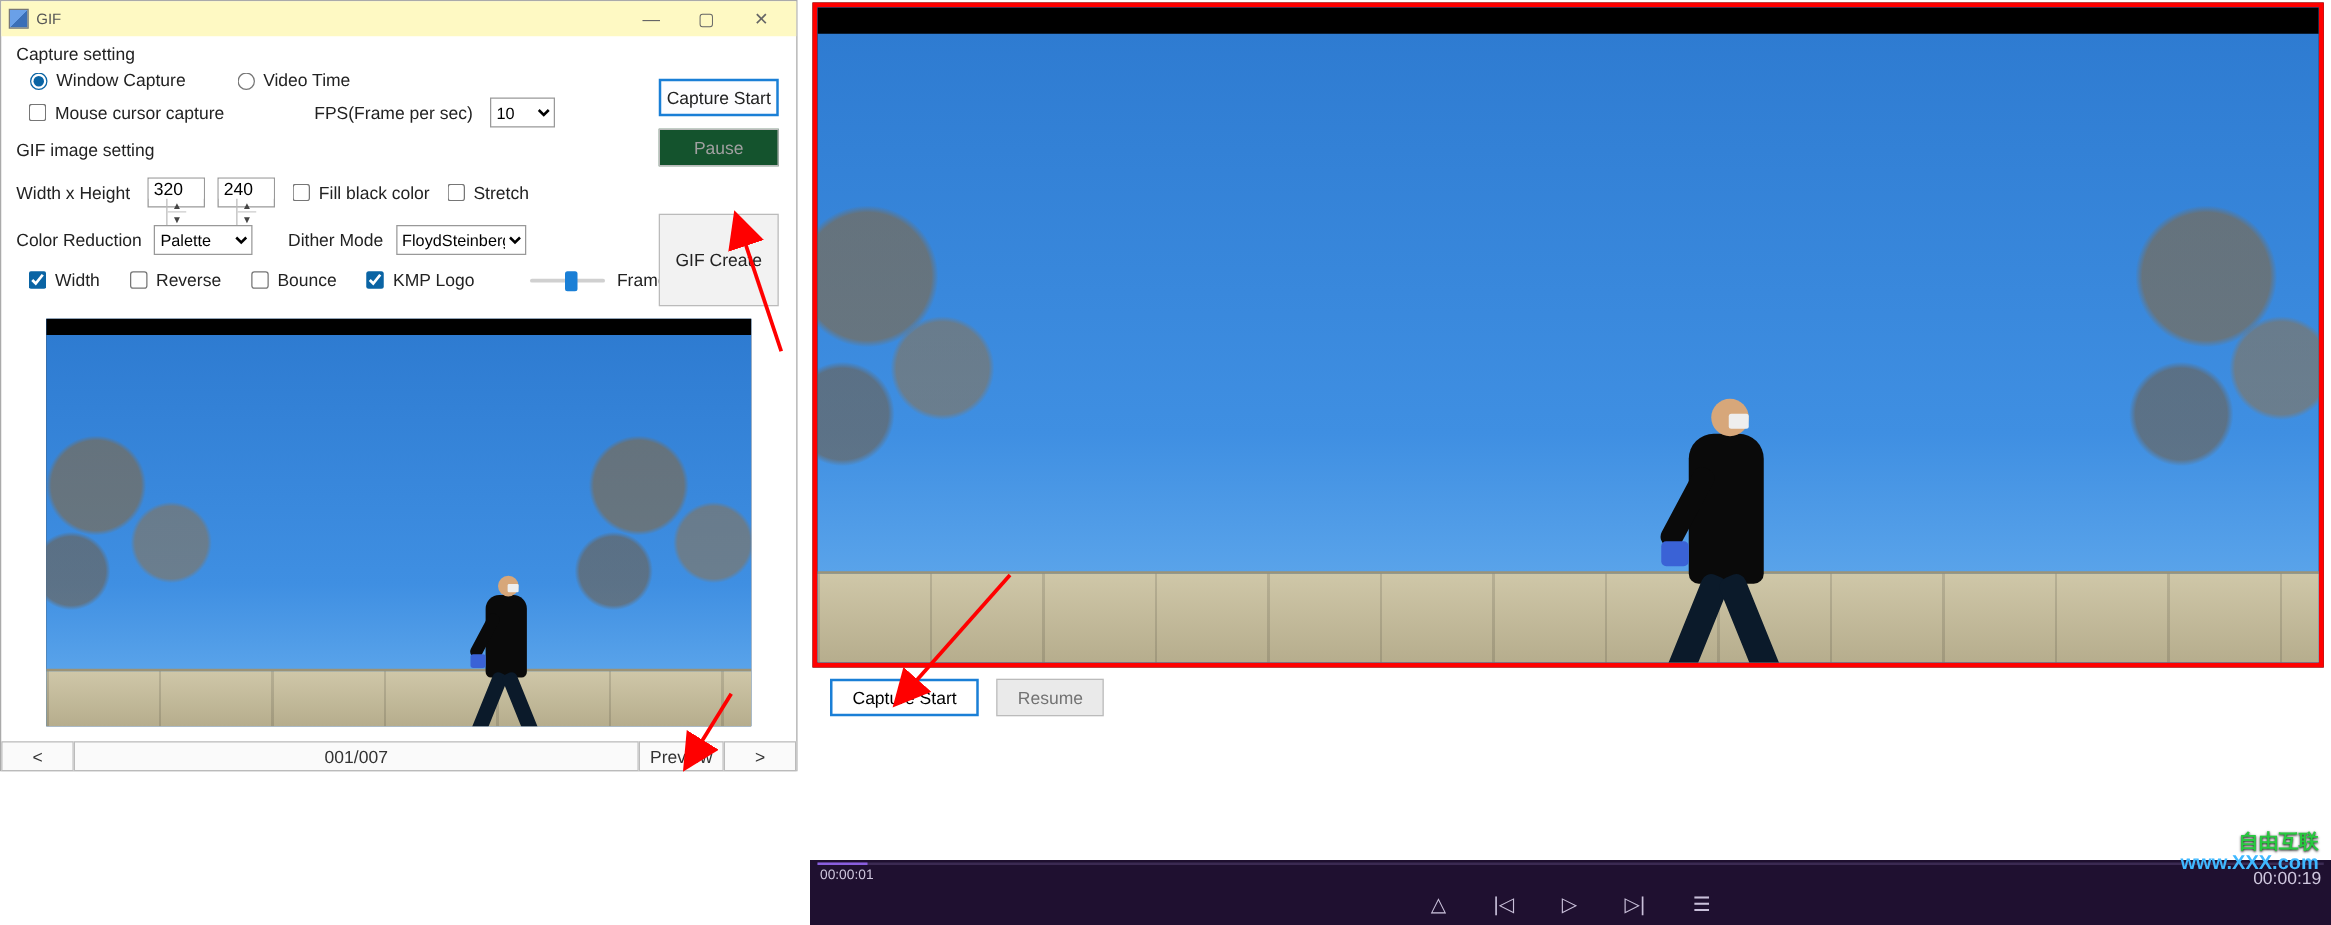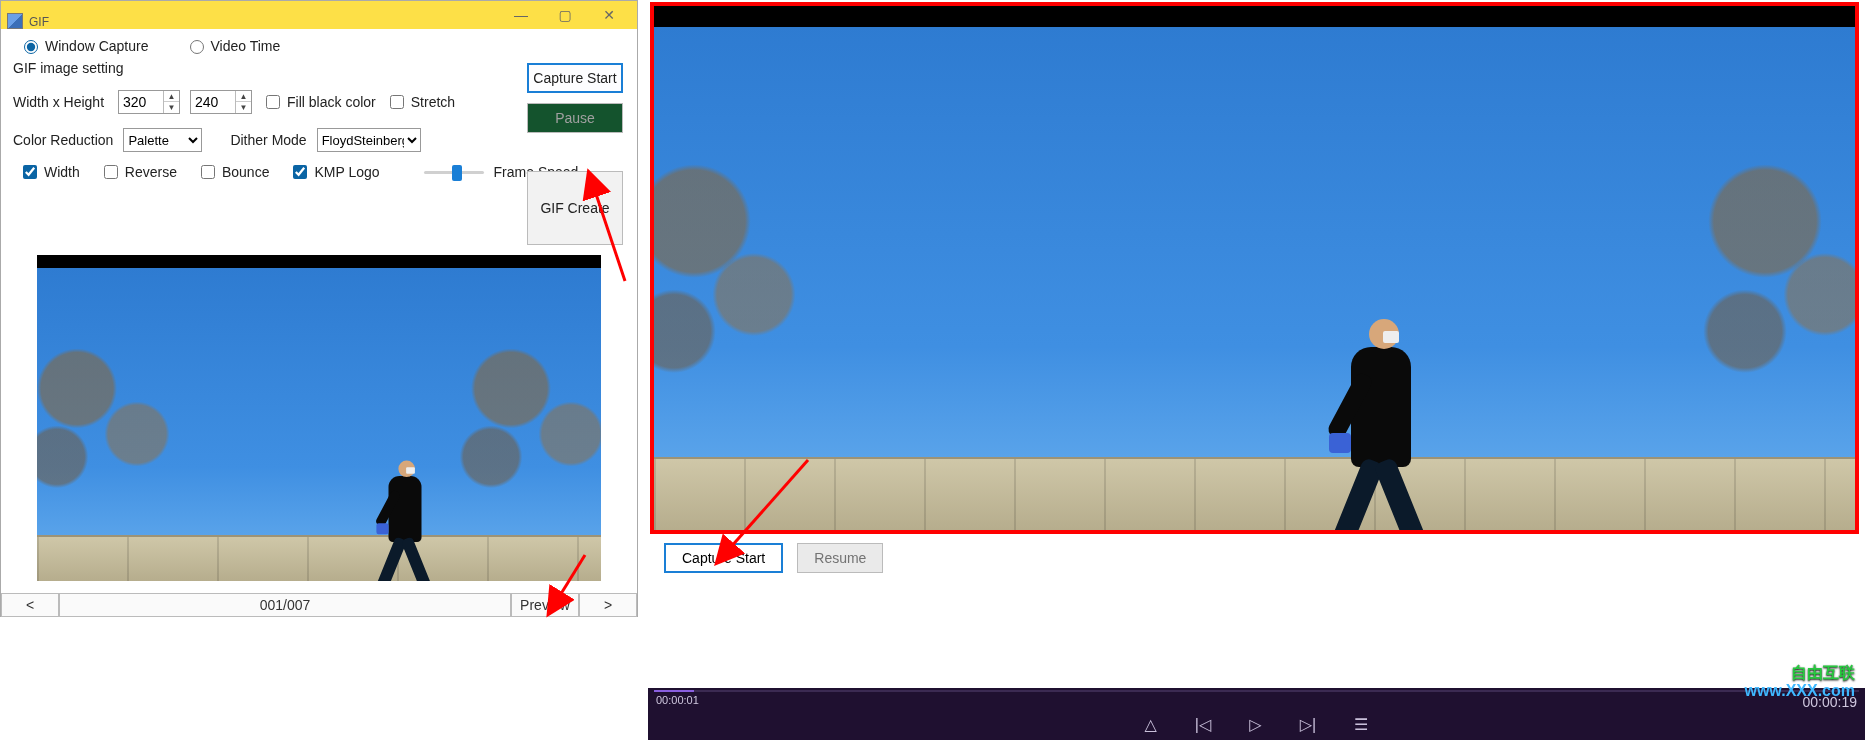--- a/index.html
+++ b/index.html
@@ -4,22 +4,22 @@
 <style>
 * { box-sizing: border-box; font-family: "Segoe UI", Tahoma, sans-serif; }
 body { margin: 0; padding: 0; width: 1865px; height: 740px; background: #fff; position: relative; overflow: hidden; }
 
 
 .gif-dialog {
   position: absolute; left: 0; top: 0; width: 638px; height: 617px;
   border: 1px solid #aaa; background: #fff;
 }
 .titlebar {
-  height: 28px; display: flex; align-items: flex-end; padding: 0 6px;
-  background: #fde047; font-size: 12px; color: #555;
+  height: 28px; display: flex; align-items: center; padding: 0 6px;
+  background: #fef9c3; font-size: 12px; color: #555;
 }
 .titlebar .app-icon {
   width: 16px; height: 16px; margin-right: 6px;
   background: linear-gradient(135deg,#6aa0e8 0 50%,#3b6fb8 50% 100%);
   border: 1px solid #777;
 }
 .titlebar .title { flex: 1; }
 .win-btns { display: flex; }
 .win-btn {
   width: 44px; height: 28px; display: flex; align-items: center; justify-content: center;
@@ -37,21 +37,21 @@
 .fps-label { margin-left: 58px; font-size: 14px; }
 .fps-select {
   width: 52px; height: 22px; border: 1px solid #999; font-size: 13px; background: #fff;
 }
 
 
 .gif-setting { margin-top: 4px; }
 .row { display: flex; align-items: center; gap: 10px; margin: 14px 0 6px 0; }
 .dim-label { font-size: 14px; margin-right: 4px; }
 .spin {
-  display: inline-flex; align-items: center; border: 1px solid #999; height: 24px; background: #fff;
+  display: inline-flex; align-items: center; border: 1px solid #999; height: 24px; background: #fff; flex-direction: column;
 }
 .spin input {
   width: 44px; border: none; outline: none; font-size: 14px; padding: 0 4px; height: 22px;
 }
 .spin .arrows { width: 16px; display: flex; flex-direction: column; border-left: 1px solid #bbb; }
 .spin .arrows span {
   height: 11px; font-size: 8px; line-height: 11px; text-align: center; color: #444; border-bottom: 1px solid #ccc;
 }
 .spin .arrows span:last-child { border-bottom: none; }
 
@@ -214,32 +214,43 @@
     <div class="title">GIF</div>
     <div class="win-btns">
       <div class="win-btn">—</div>
       <div class="win-btn">▢</div>
       <div class="win-btn">✕</div>
     </div>
   </div>
 
   <div class="dialog-body">
 
+    <div class="section-label">Capture setting</div>
 
     <div class="capture-row1">
       <label class="radio-wrap">
         <input type="radio" name="capmode" checked="" style="">
         <span>Window Capture</span>
       </label>
       <label class="radio-wrap">
         <input type="radio" name="capmode" style="">
         <span>Video Time</span>
       </label>
     </div>
 
+    <div class="capture-row2">
+      <label class="check-wrap">
+        <input type="checkbox" style="">
+        <span>Mouse cursor capture</span>
+      </label>
+      <span class="fps-label">FPS(Frame per sec)</span>
+      <select class="fps-select small">
+        <option>10</option>
+      </select>
+    </div>
 
     <div class="gif-setting">
       <div class="section-label">GIF image setting</div>
 
       <div class="row">
         <span class="dim-label">Width x Height</span>
         <div class="spin">
           <input value="320" style="">
           <div class="arrows">
               <span>▲</span>

